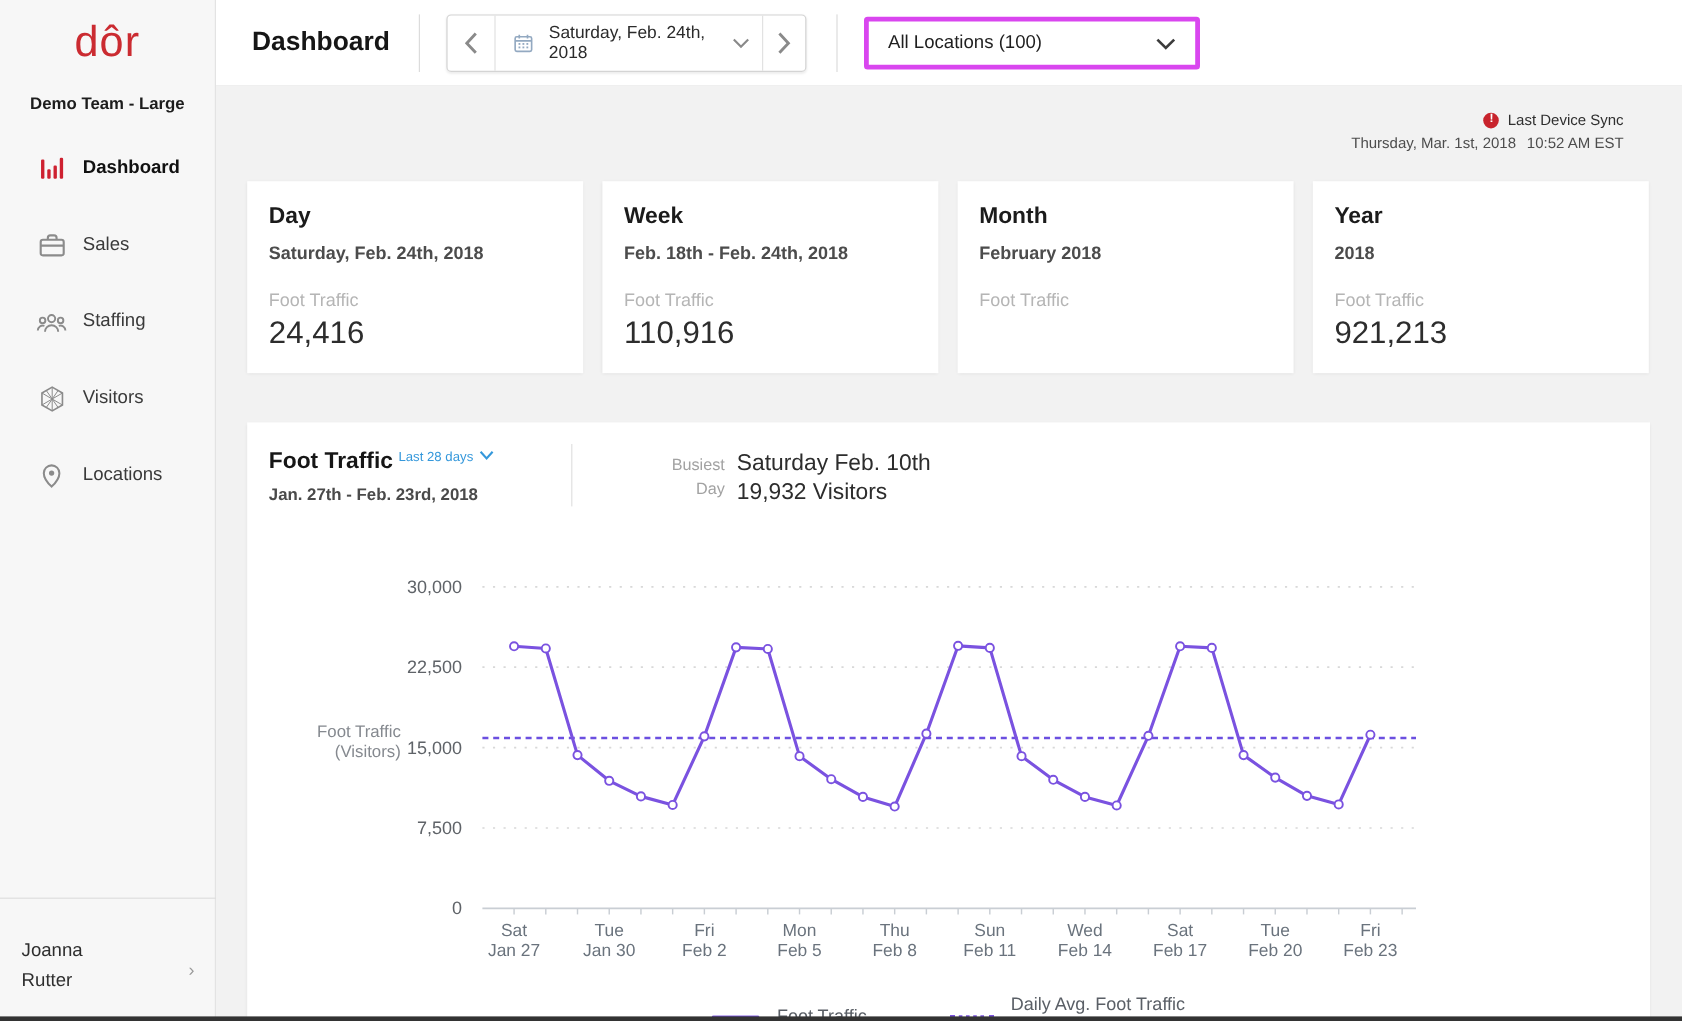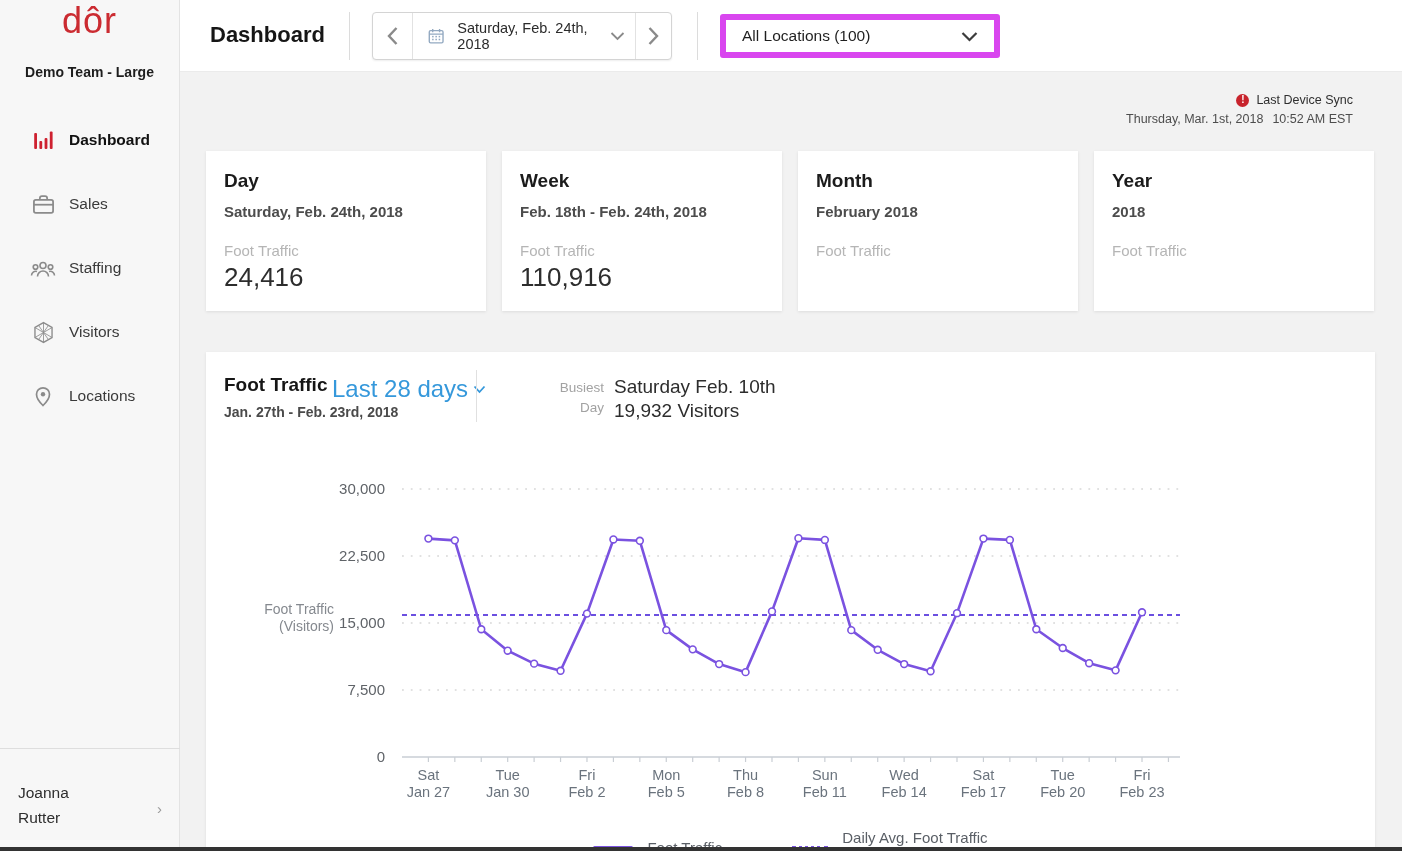--- a/index.html
+++ b/index.html
@@ -2,21 +2,21 @@
 <html><head>
 <meta charset="utf-8">
 <style>
   * { margin:0; padding:0; box-sizing:border-box; }
   html,body { width:1402px; height:851px; overflow:hidden; background:#f2f2f2;
     font-family:"Liberation Sans","DejaVu Sans",sans-serif; color:#2d2d2d; }
 
   
   .sidebar { position:absolute; left:0; top:0; width:180px; height:851px;
     background:#f7f7f7; border-right:1px solid #e3e3e3; z-index:5; }
-  .logo { text-align:center; font-size:36px; color:#cb2b31; letter-spacing:1px; }
+  .logo { margin-top:14px; text-align:center; font-size:36px; color:#cb2b31; letter-spacing:1px; }
   .team-name { margin-top:22px; text-align:center; font-size:14px; font-weight:bold; color:#1d1d1d; }
   .nav { position:absolute; top:118px; left:0; width:100%; }
   .nav-item { display:flex; align-items:center; height:44px; padding-left:30px; margin-bottom:20px; cursor:pointer; }
   .nav-item .ic { width:26px; height:26px; margin-right:13px; display:flex; align-items:center; justify-content:center; }
   .nav-item .lbl { font-size:15.5px; color:#3a3a3a; }
   .nav-item.active .lbl { font-weight:bold; color:#111; }
   .side-divider { position:absolute; top:748px; left:0; width:180px; border-top:1px solid #dedede; }
   .user-block { position:absolute; top:780px; left:18px; width:150px; font-size:15.5px; color:#2e2e2e; line-height:25px; cursor:pointer; }
   .user-chevron { position:absolute; top:800px; left:157px; color:#9a9a9a; font-size:15px; }
 
@@ -28,21 +28,21 @@
   .datepicker { position:absolute; left:192px; top:12px; width:300px; height:48px; background:#fff;
     border:1px solid #d4d4d4; border-radius:4px; box-shadow:0 1px 2px rgba(0,0,0,0.07);
     display:flex; align-items:stretch; }
   .dp-arrow { width:40px; display:flex; align-items:center; justify-content:center; cursor:pointer; }
   .dp-arrow.prev { border-right:1px solid #e2e2e2; }
   .dp-arrow.next { border-left:1px solid #e2e2e2; width:36px; }
   .dp-main { flex:1; display:flex; align-items:center; padding:0 10px 0 14px; cursor:pointer; }
   .dp-date { font-size:14.5px; color:#2b2b2b; margin-left:12px; }
   .dp-caret { margin-left:14px; display:flex; }
   .loc-select { position:absolute; left:540px; top:14px; width:280px; height:44px; background:#fff;
-    border:6px solid #d946ef; border-radius:3px; display:flex; align-items:center;
+    border:4px solid #d946ef; border-radius:3px; display:flex; align-items:center;
     justify-content:space-between; padding:0 16px; cursor:pointer; }
   .loc-label { font-size:15.5px; color:#1f1f1f; }
 
   
   .sync { position:absolute; right:49px; top:93px; text-align:right; }
   .sync-line1 { font-size:12.5px; color:#2f2f2f; display:flex; align-items:center; justify-content:flex-end; gap:7px; }
   .sync-line2 { font-size:12.5px; color:#4d4d4d; margin-top:5px; }
   .sync-line2 .t { margin-left:9px; }
   .alert-dot { width:13px; height:13px; border-radius:50%; background:#c8232c; color:#fff; font-size:10px;
     font-weight:bold; display:flex; align-items:center; justify-content:center; line-height:1; }
@@ -52,22 +52,22 @@
   .card { width:280px; height:160px; background:#fff; box-shadow:0 1px 3px rgba(0,0,0,0.09); padding:19px 18px; }
   .card-period { font-size:19px; font-weight:bold; color:#1b1b1b; }
   .card-range { font-size:15px; font-weight:bold; color:#4c4c4c; margin-top:11px; }
   .card-metric { font-size:15px; color:#b5b5b5; margin-top:22px; }
   .card-value { font-size:26px; color:#2d2d2d; margin-top:3px; }
 
   
   .chart-card { position:absolute; left:206px; top:352px; width:1169px; height:499px; background:#fff;
     box-shadow:0 1px 3px rgba(0,0,0,0.09); overflow:hidden; }
   .cc-title { position:absolute; left:18px; top:22px; font-size:19px; font-weight:bold; color:#161616; }
-  .cc-range-sel { position:absolute; left:126px; top:23px; font-size:24px; color:#3598db; cursor:pointer;
-    display:flex; align-items:center; gap:5px; }
+  .cc-range-sel { position:absolute; left:126px; top:23px; font-size:11px; color:#3598db; cursor:pointer;
+    display:flex; gap:5px; }
   .cc-daterange { position:absolute; left:18px; top:52px; font-size:14px; font-weight:bold; color:#4a4a4a; }
   .cc-vdiv { position:absolute; left:270px; top:18px; height:52px; border-left:1px solid #e0e0e0; }
   .busiest-lbl { position:absolute; left:330px; top:26px; width:68px; text-align:right;
     font-size:13.5px; color:#a2a2a2; line-height:20px; }
   .busiest-val { position:absolute; left:408px; top:23px; font-size:19px; color:#2d2d2d; line-height:24px; }
   .y-axis-label { position:absolute; left:36px; top:249px; width:92px; text-align:right;
     font-size:14px; color:#85898f; line-height:17px; }
   .chart-svg { position:absolute; left:0; top:88px; }
   svg text { font-family:"Liberation Sans","DejaVu Sans",sans-serif; }
 
@@ -224,20 +224,21 @@
   </div>
   <div class="card">
     <div class="card-period">Month</div>
     <div class="card-range">February 2018</div>
     <div class="card-metric">Foot Traffic</div>
   </div>
   <div class="card">
     <div class="card-period">Year</div>
     <div class="card-range">2018</div>
     <div class="card-metric">Foot Traffic</div>
+    <div class="card-value">921,213</div>
   </div>
 </div>
 
 <div class="chart-card">
   <div class="cc-title">Foot Traffic</div>
   <div class="cc-range-sel">
     <span>Last 28 days</span>
     <svg width="13" height="9" viewBox="0 0 13 9" fill="none" stroke="#3598db" stroke-width="1.8">
         <path d="M1.5 1.5 L6.5 7 L11.5 1.5"></path>
       </svg>

